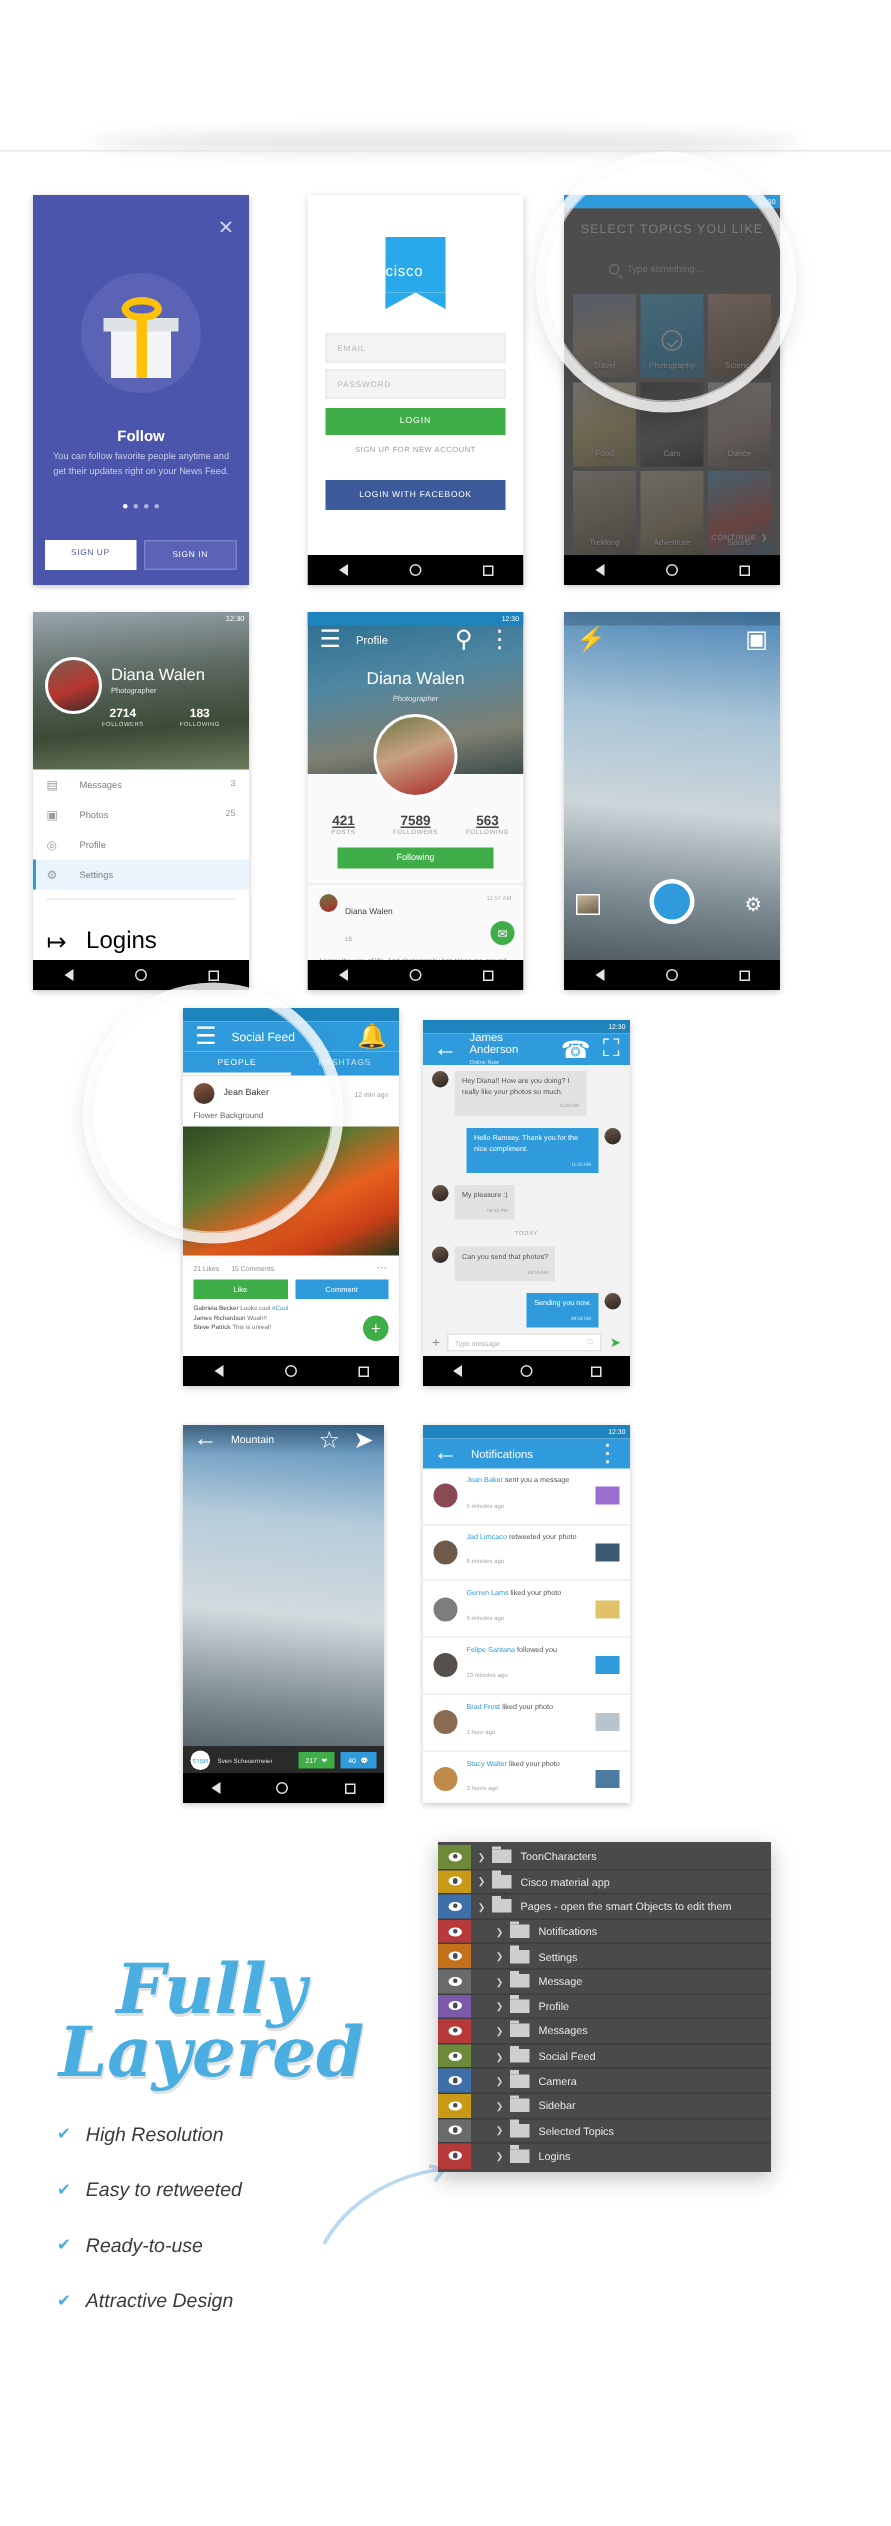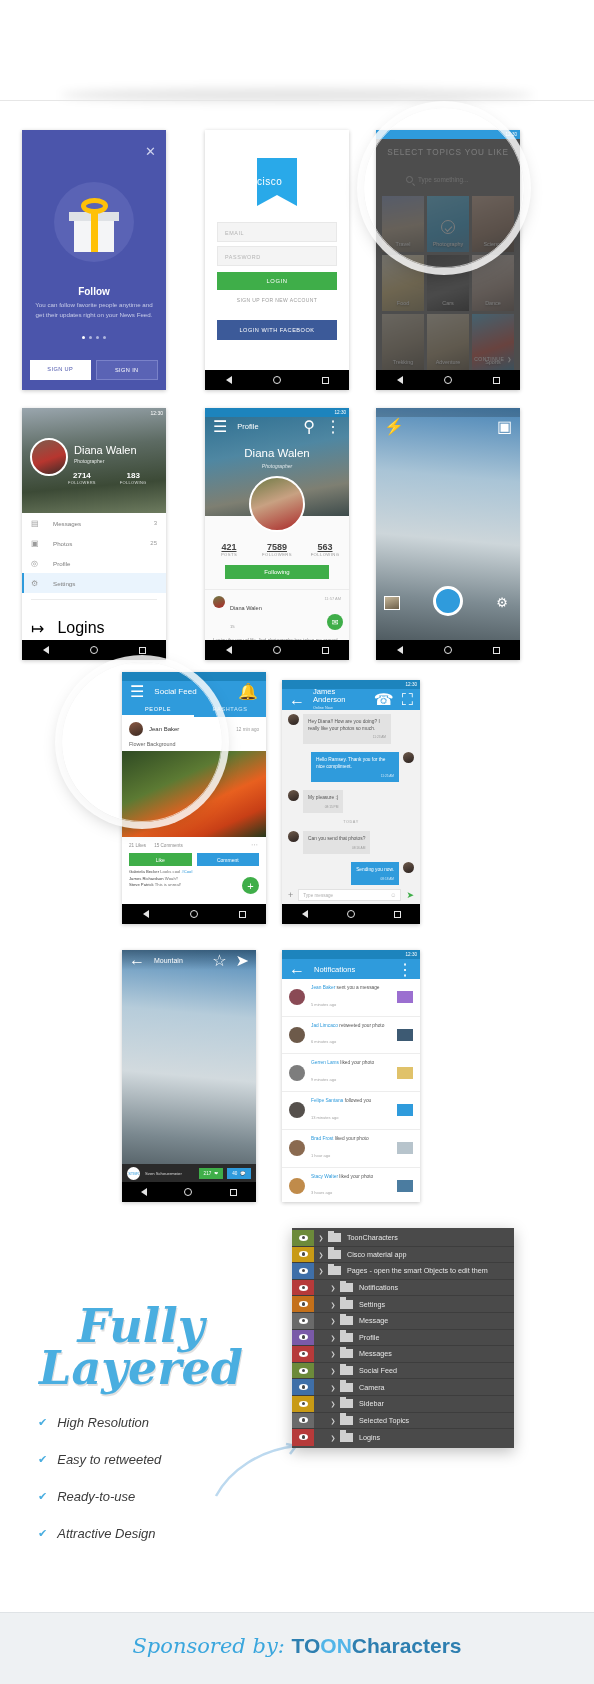--- a/index.html
+++ b/index.html
@@ -864,21 +864,14 @@
       <span class="lp-eye" style="background:#b63a3a">
           <i></i>
         </span>
       <span class="lp-indent"></span>
         <span class="lp-arrow">❯</span>
       <span class="lp-folder"></span>
       <span class="lp-name">Logins</span>
     </div>
   </div>
 
-  <div class="footer">
-    <div class="ln"></div>
-    <div class="txt">
-      <span>Sponsored by:</span>
-      <b><span>TO</span><em>ON</em><span>Characters</span></b>
-    </div>
-  </div>
 
 </div>
 
 </body></html>

